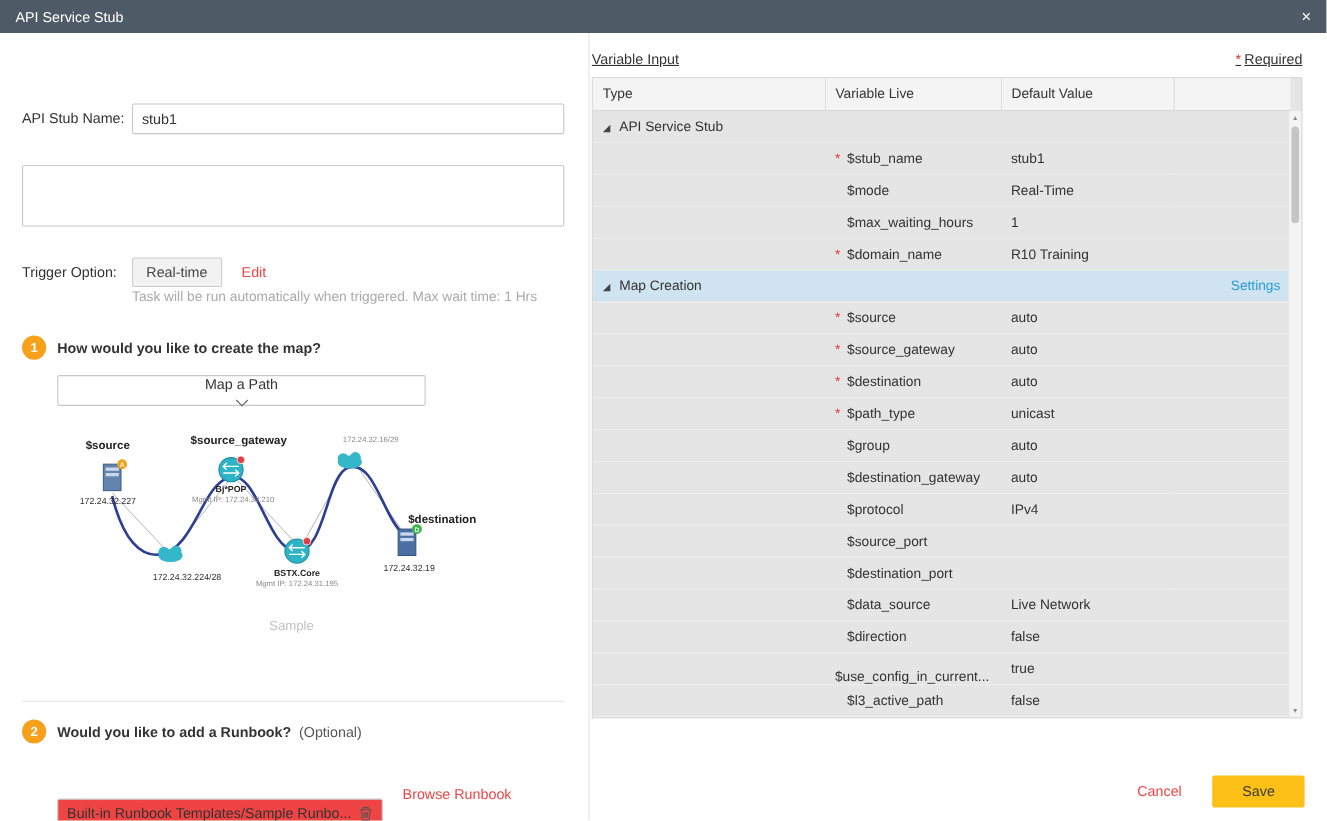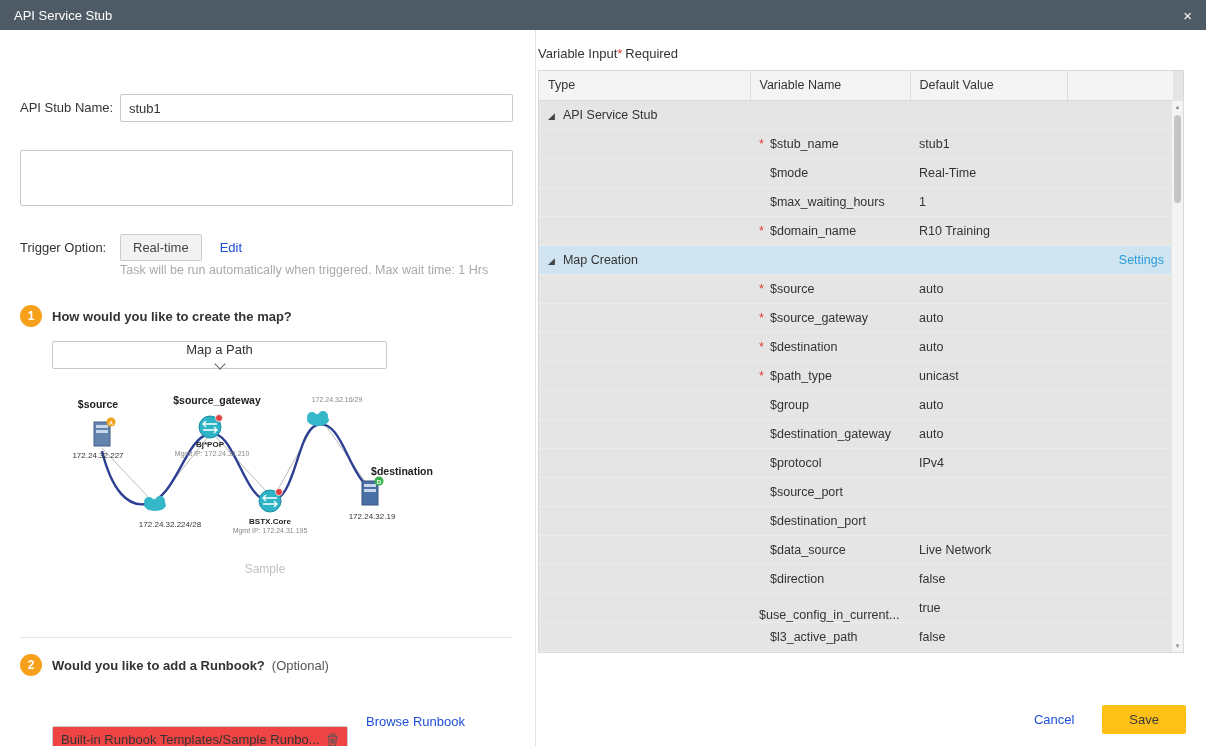--- a/index.html
+++ b/index.html
@@ -32,21 +32,21 @@
     padding:0 8px; font:13px "Liberation Sans", sans-serif; color:#333;
   }
   textarea.desc {
     flex:1; height:56px; border:1px solid #c8c8c8; border-radius:2px;
     padding:4px 8px; font:13px "Liberation Sans", sans-serif; resize:none;
   }
   .trigger-box {
     background:#f2f2f2; border:1px solid #ccc; border-radius:2px;
     height:27px; line-height:25px; padding:0 12px; color:#444;
   }
-  a.link { color:#1d4ed8; text-decoration:none; cursor:pointer; }
+  a.link { color:#ef4444; text-decoration:none; cursor:pointer; }
   .edit-link { margin-left:18px; line-height:27px; }
   .helper { margin-left:100px; margin-top:0px; color:#aaaaaa; font-size:12.5px; }
   .step { display:flex; align-items:center; gap:10px; margin-top:28px; }
   .step-num {
     width:22px; height:22px; border-radius:50%; background:#f7a01b;
     color:#fff; text-align:center; line-height:22px; font-size:12px; font-weight:bold; flex-shrink:0;
   }
   .step-q { font-weight:bold; color:#333; }
   .optional { font-weight:normal; color:#555; margin-left:7px; }
   .dropdown {
@@ -63,21 +63,21 @@
   .divider { border-top:1px solid #e6e6e6; margin-top:48px; }
   .runbook-row { display:flex; margin:14px 0 0 32px; align-items:center; }
   .runbook-box {
     width:296px; height:27px; border:1px solid #c8c8c8; border-radius:2px;
     display:flex; align-items:center; padding:0 8px; gap:6px; background:#ef4444;margin-top:36px;
   }
   .runbook-text { flex:1; white-space:nowrap; overflow:hidden; color:#333; }
   .browse-link { margin-left:18px; }
   
   .right-panel { position:absolute; top:30px; left:537px; right:0; bottom:0; padding:16px 22px 0 1px; }
-  .vi-header { display:flex; margin-bottom:9px; }
+  .vi-header { display:flex; justify-content:space-between; margin-bottom:9px;text-decoration:underline; }
   .req-star { color:#e03c31; margin-right:3px; }
   .table-wrap { position:relative; width:646px; border:1px solid #d9d9d9; background:#e5e5e5; }
   table.vars { border-collapse:collapse; table-layout:fixed; width:634px; font-size:12.5px; }
   table.vars thead td {
     background:#f4f4f4; height:29px; padding:0 9px;
     border-right:1px solid #dddddd; border-bottom:1px solid #d9d9d9; color:#333;
   }
   table.vars thead td:last-child { border-right:none; }
   table.vars tbody td { height:29px; padding:0 9px; border-bottom:1px solid #ededed; color:#333; }
   tr.group-row td { color:#333; }
@@ -244,21 +244,21 @@
     <table class="vars">
       <colgroup>
           <col style="width:211px">
           <col style="width:160px">
           <col style="width:157px">
           <col style="width:106px">
         </colgroup>
       <thead>
         <tr>
           <td>Type</td>
-          <td>Variable Name</td>
+          <td>Variable Live</td>
           <td>Default Value</td>
           <td></td>
         </tr>
       </thead>
       <tbody>
           <tr class="group-row">
             <td colspan="4"><span class="tri">◢</span><span>API Service Stub</span></td>
           </tr>
           <tr class="data-row">
             <td></td>

